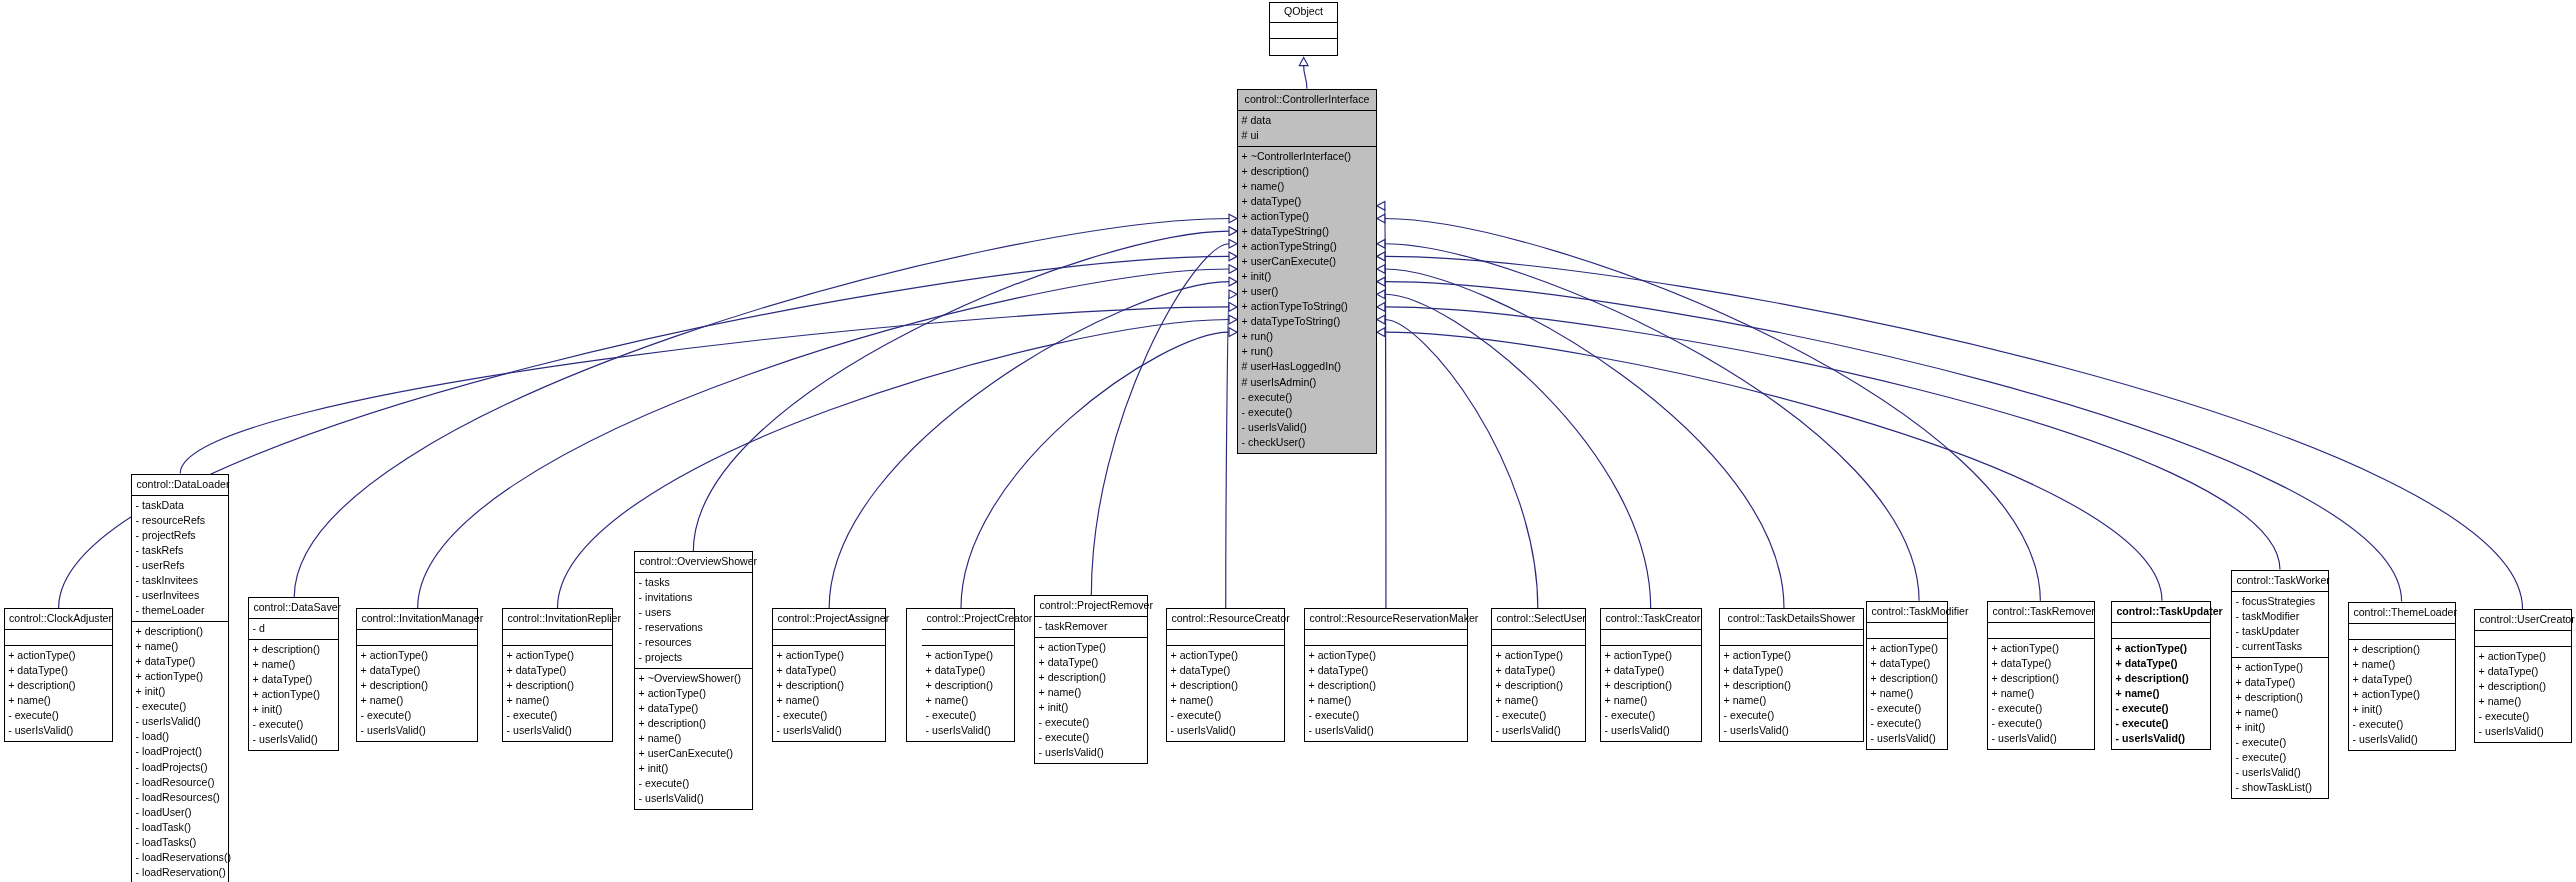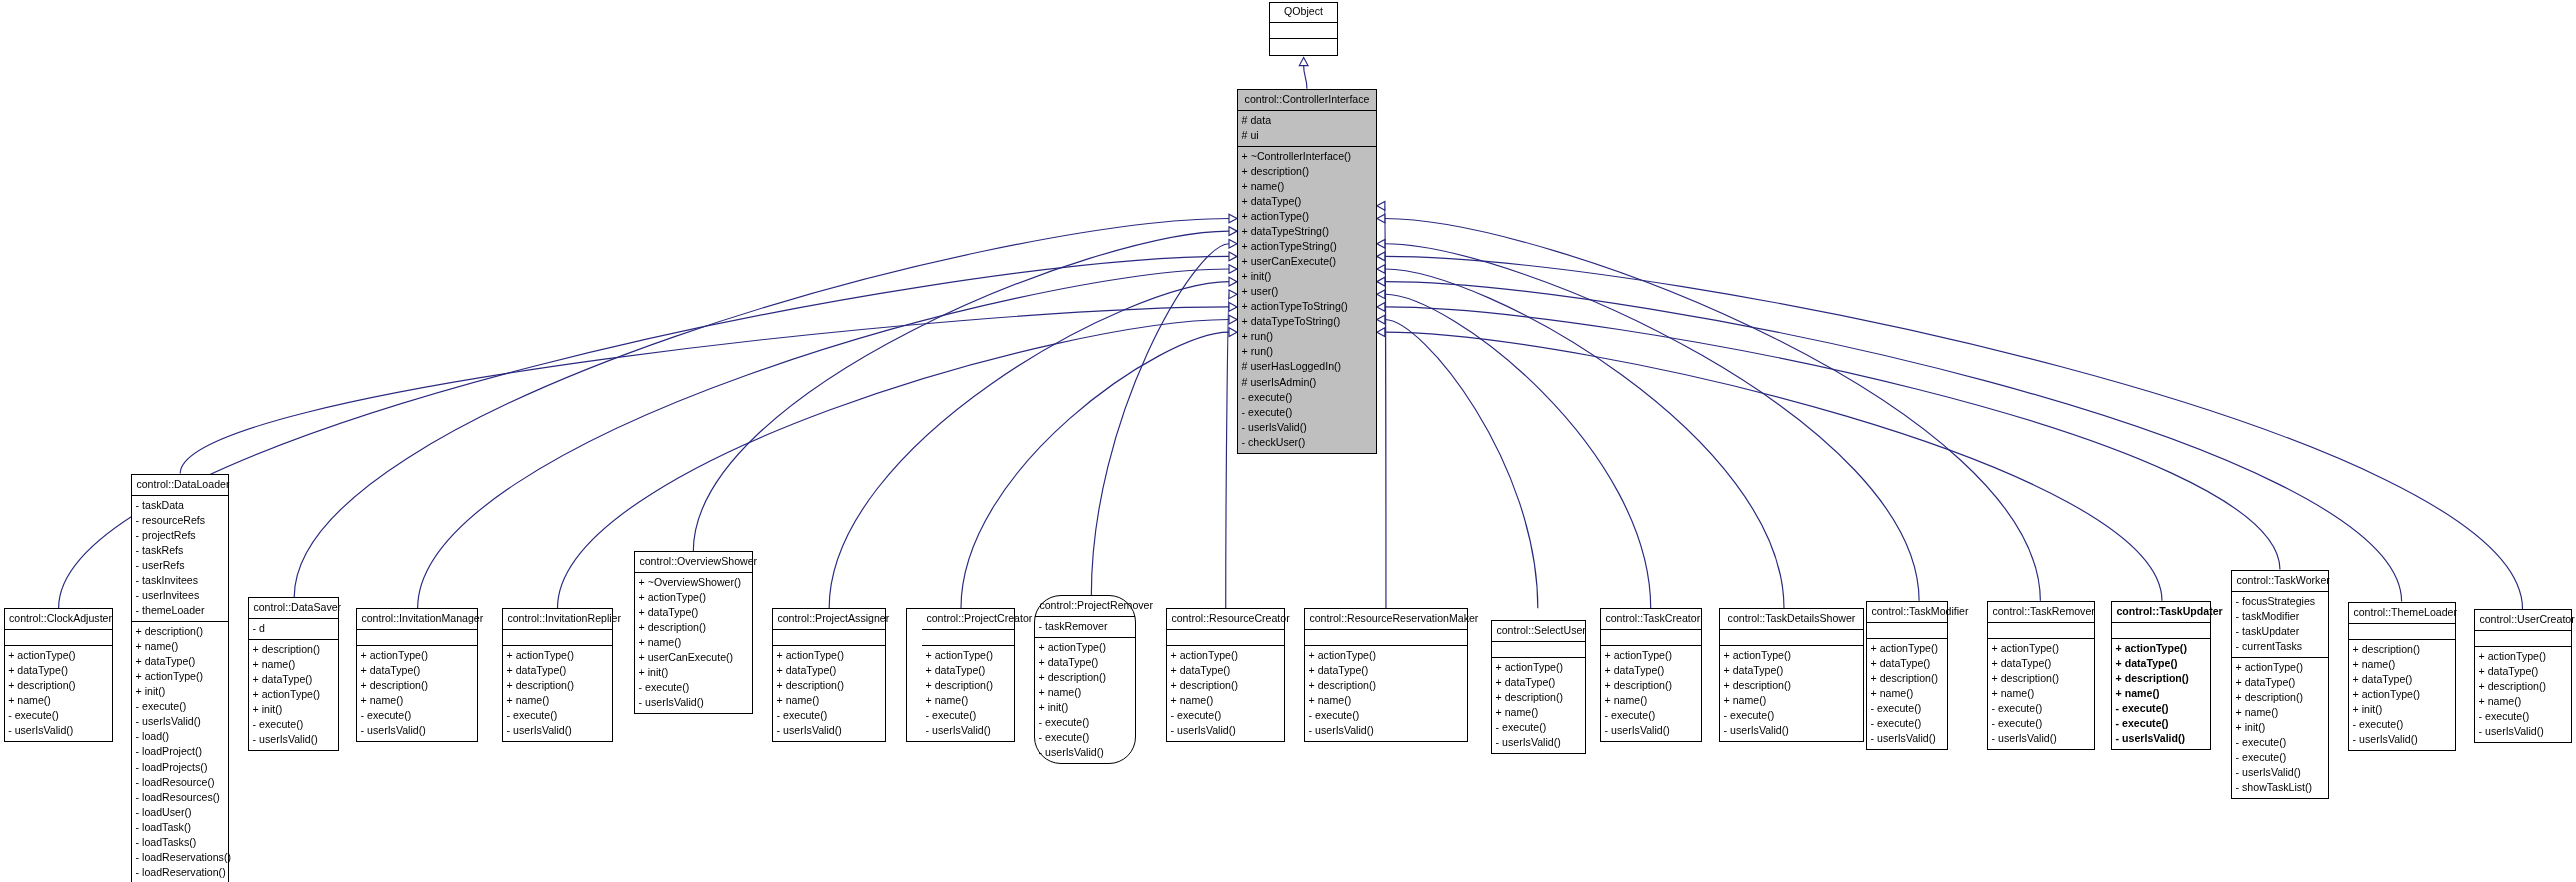--- a/index.html
+++ b/index.html
@@ -243,20 +243,28 @@
           <div class="member">+ description()</div>
           <div class="member">+ name()</div>
           <div class="member">- execute()</div>
           <div class="member">- userIsValid()</div>
         </div>
       </div>
       <div class="uml-class" style="left: 634px; top: 551px; width: 119px;">
         <div class="compartment title">
           <div class="cls-name">control::OverviewShower</div>
         </div>
+        <div class="compartment attrs">
+          <div class="member">- tasks</div>
+          <div class="member">- invitations</div>
+          <div class="member">- users</div>
+          <div class="member">- reservations</div>
+          <div class="member">- resources</div>
+          <div class="member">- projects</div>
+        </div>
         <div class="compartment meths">
           <div class="member">+ ~OverviewShower()</div>
           <div class="member">+ actionType()</div>
           <div class="member">+ dataType()</div>
           <div class="member">+ description()</div>
           <div class="member">+ name()</div>
           <div class="member">+ userCanExecute()</div>
           <div class="member">+ init()</div>
           <div class="member">- execute()</div>
           <div class="member">- userIsValid()</div>
@@ -283,21 +291,21 @@
         <div class="compartment attrs empty"></div>
         <div class="compartment meths">
           <div class="member">+ actionType()</div>
           <div class="member">+ dataType()</div>
           <div class="member">+ description()</div>
           <div class="member">+ name()</div>
           <div class="member">- execute()</div>
           <div class="member">- userIsValid()</div>
         </div>
       </div>
-      <div class="uml-class" style="left: 1034px; top: 595px; width: 102px; border-radius: 27px;">
+      <div class="uml-class" style="left: 1034px; top: 595px; width: 114px;">
         <div class="compartment title">
           <div class="cls-name">control::ProjectRemover</div>
         </div>
         <div class="compartment attrs">
           <div class="member">- taskRemover</div>
         </div>
         <div class="compartment meths">
           <div class="member">+ actionType()</div>
           <div class="member">+ dataType()</div>
           <div class="member">+ description()</div>
@@ -329,21 +337,21 @@
         <div class="compartment attrs empty"></div>
         <div class="compartment meths">
           <div class="member">+ actionType()</div>
           <div class="member">+ dataType()</div>
           <div class="member">+ description()</div>
           <div class="member">+ name()</div>
           <div class="member">- execute()</div>
           <div class="member">- userIsValid()</div>
         </div>
       </div>
-      <div class="uml-class" style="left: 1491px; top: 608px; width: 95px; margin-top: 12px;">
+      <div class="uml-class" style="left: 1491px; top: 608px; width: 95px;">
         <div class="compartment title">
           <div class="cls-name">control::SelectUser</div>
         </div>
         <div class="compartment attrs empty"></div>
         <div class="compartment meths">
           <div class="member">+ actionType()</div>
           <div class="member">+ dataType()</div>
           <div class="member">+ description()</div>
           <div class="member">+ name()</div>
           <div class="member">- execute()</div>

